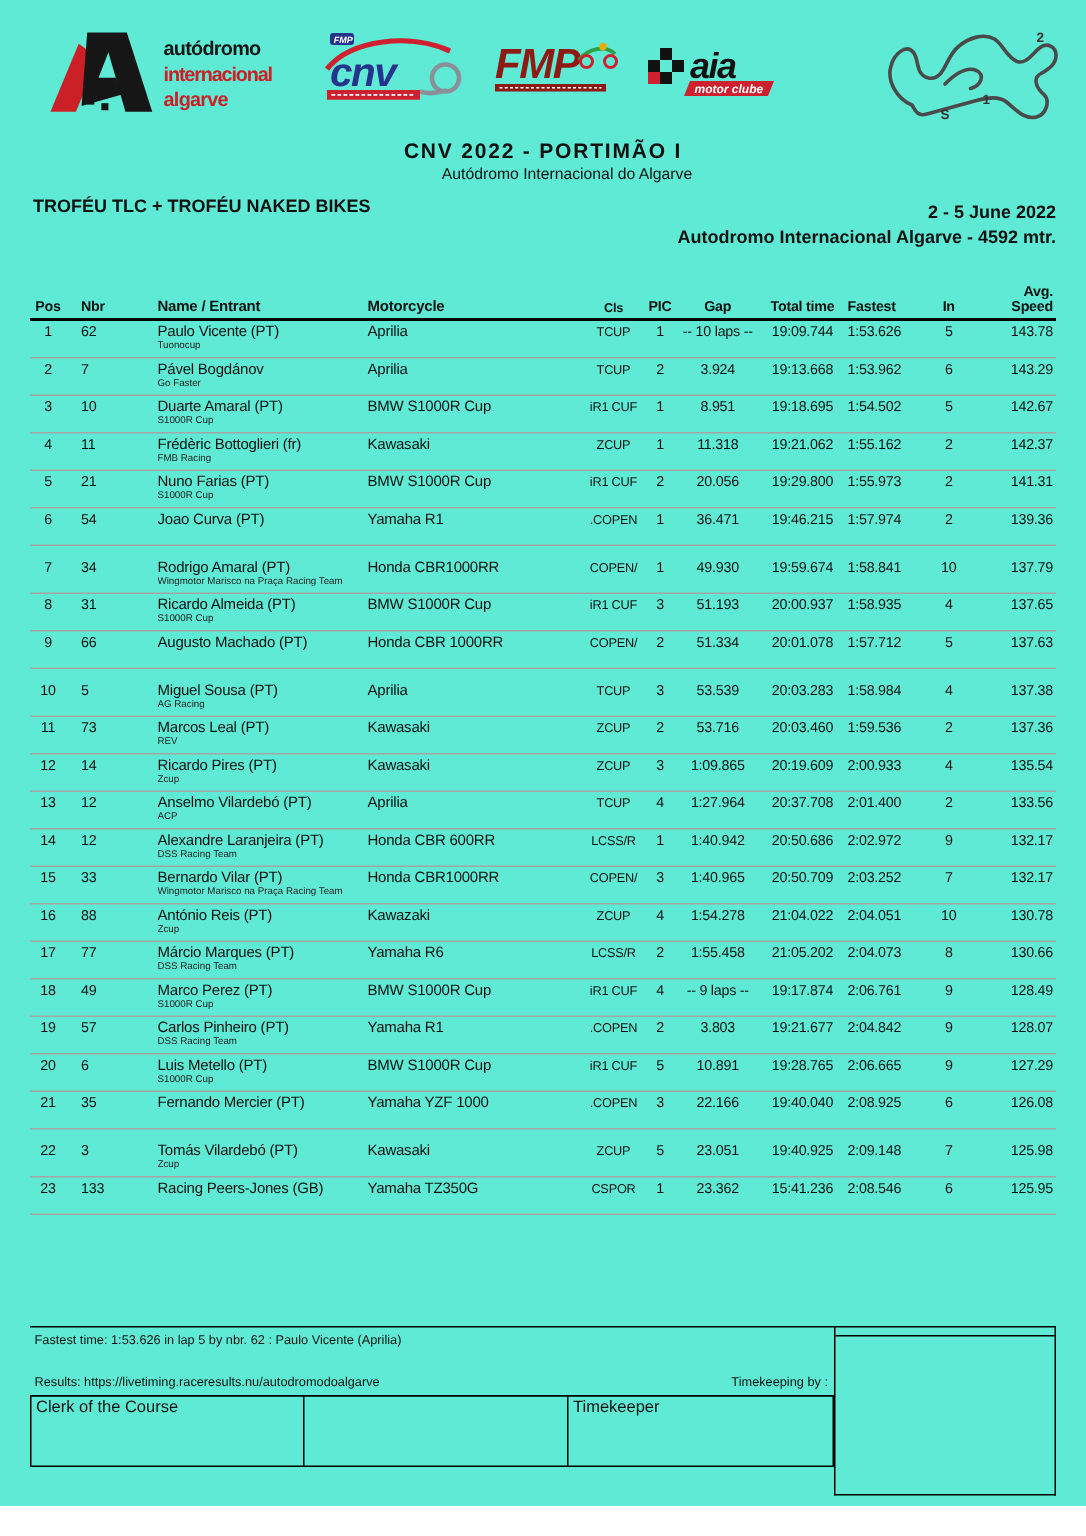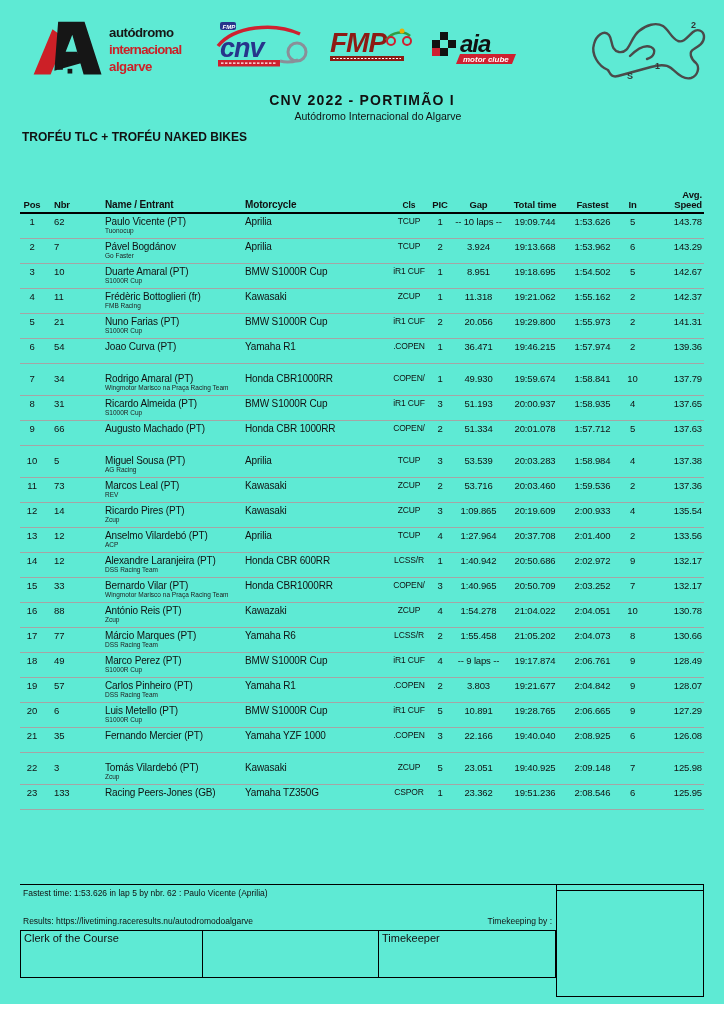--- a/index.html
+++ b/index.html
@@ -32,21 +32,21 @@
   .trow[data-pos="7"], .trow[data-pos="10"], .trow[data-pos="22"] { margin-top:7px; }
   .c { overflow:hidden; white-space:nowrap; }
   .c.pos  { text-align:center; padding-right:8px; }
   .c.nbr  { text-align:left; padding-left:2px; }
   .c.name { text-align:left; font-size:10px; }
   .c.moto { text-align:left; font-size:10px; }
   .c.cls  { text-align:center; font-size:8.5px; }
   .c.pic  { text-align:center; }
   .c.gap  { text-align:center; }
   .c.total{ text-align:center; }
-  .c.fast { text-align:center; }
+  .c.fast { text-align:left; }
   .c.in   { text-align:center; }
   .c.spd  { text-align:right; padding-right:2px; }
   .nm  { display:block; line-height:11px; }
   .ent { display:block; font-size:6.5px; line-height:8px; color:#222; letter-spacing:0; }
   .h-speed { text-align:right; padding-right:2px; }
 
   
   .footer { position:absolute; left:20px; top:884px; width:684px; height:114px; font-size:8.5px; }
   .footer .topline { position:absolute; left:0; top:0; width:100%; border-top:1.5px solid #000; }
   .f-fastest { position:absolute; left:3px; top:4px; }
@@ -128,20 +128,24 @@
       <text class="tm-label" x="113" y="18">2</text>
     </svg>
   </div>
 
   <div class="title">CNV 2022 - PORTIMÃO I</div>
   <div class="subtitle">Autódromo Internacional do Algarve</div>
 
   <div class="evt-left">
     <div>TROFÉU TLC +  TROFÉU NAKED BIKES</div>
   </div>
+  <div class="evt-right">
+    <div>2 - 5 June 2022</div>
+    <div>Autodromo Internacional Algarve -  4592 mtr.</div>
+  </div>
 
   <div class="tbl">
     <div class="grid thead">
       <span class="c pos">Pos</span>
       <span class="c nbr">Nbr</span>
       <span class="c name">Name / Entrant</span>
       <span class="c moto">Motorcycle</span>
       <span class="c cls">Cls</span>
       <span class="c pic">PIC</span>
       <span class="c gap">Gap</span>
@@ -532,21 +536,21 @@
       <span class="c pos">23</span>
       <span class="c nbr">133</span>
       <span class="c name">
         <span class="nm">Racing Peers-Jones (GB)</span>
         <span class="ent"></span>
       </span>
       <span class="c moto">Yamaha TZ350G</span>
       <span class="c cls">CSPOR</span>
       <span class="c pic">1</span>
       <span class="c gap">23.362</span>
-      <span class="c total">19:51.236</span>
+      <span class="c total">15:41.236</span>
       <span class="c fast">2:08.546</span>
       <span class="c in">6</span>
       <span class="c spd">125.95</span>
     </div>
   </div>
   </div>
 
   <div class="footer">
     <div class="topline"></div>
     <div class="f-fastest">Fastest time:  1:53.626  in lap  5  by nbr. 62 : Paulo Vicente (Aprilia)</div>

